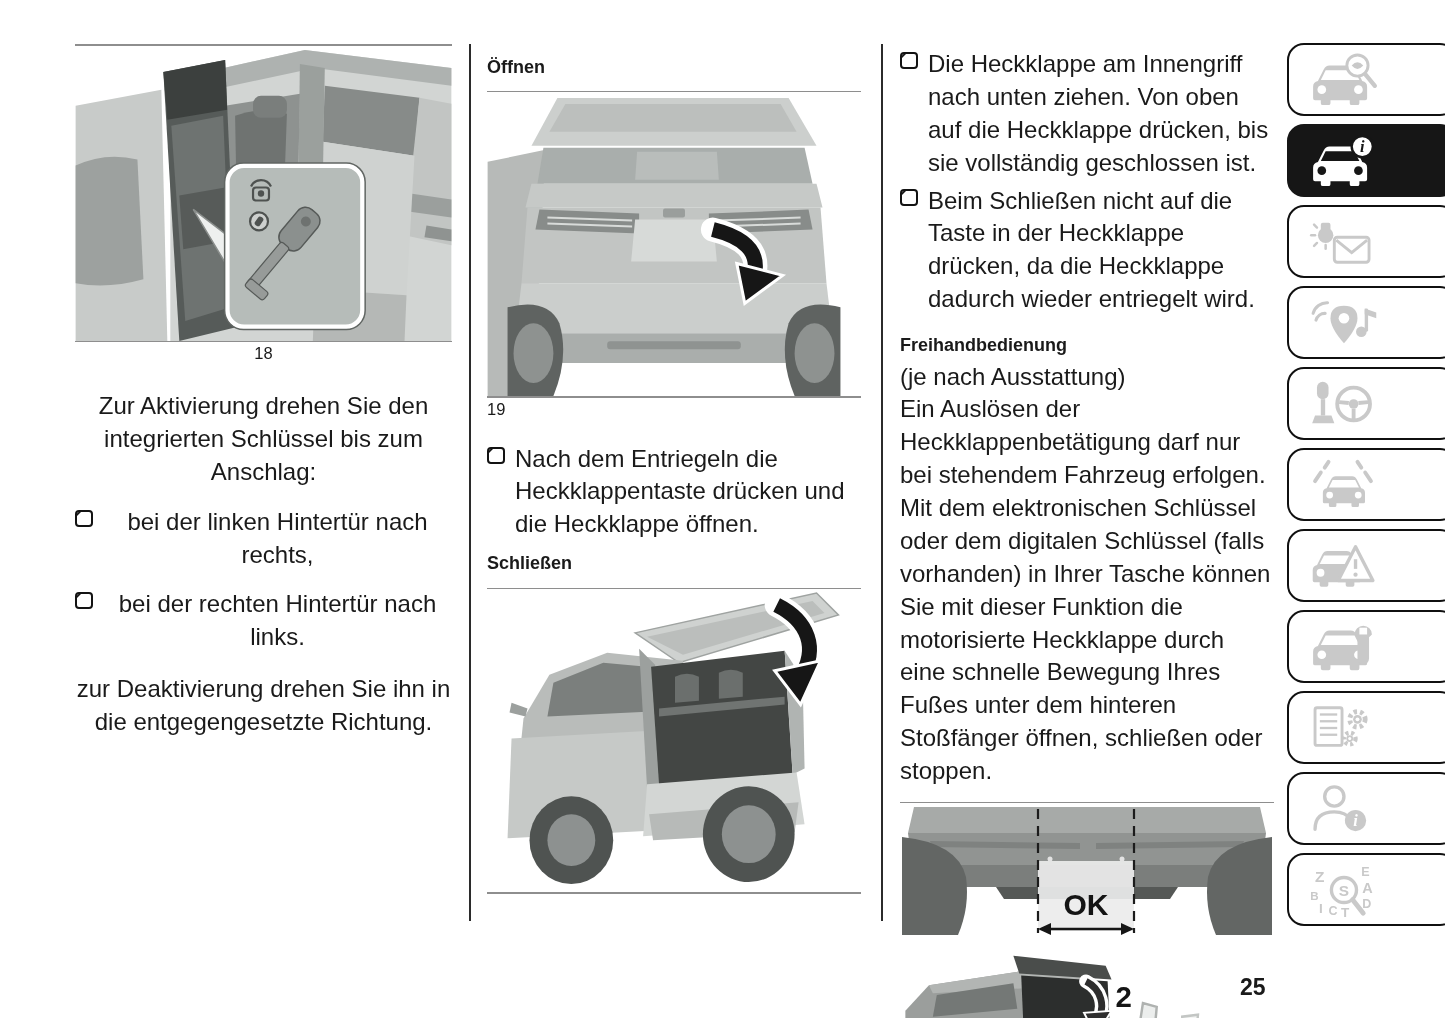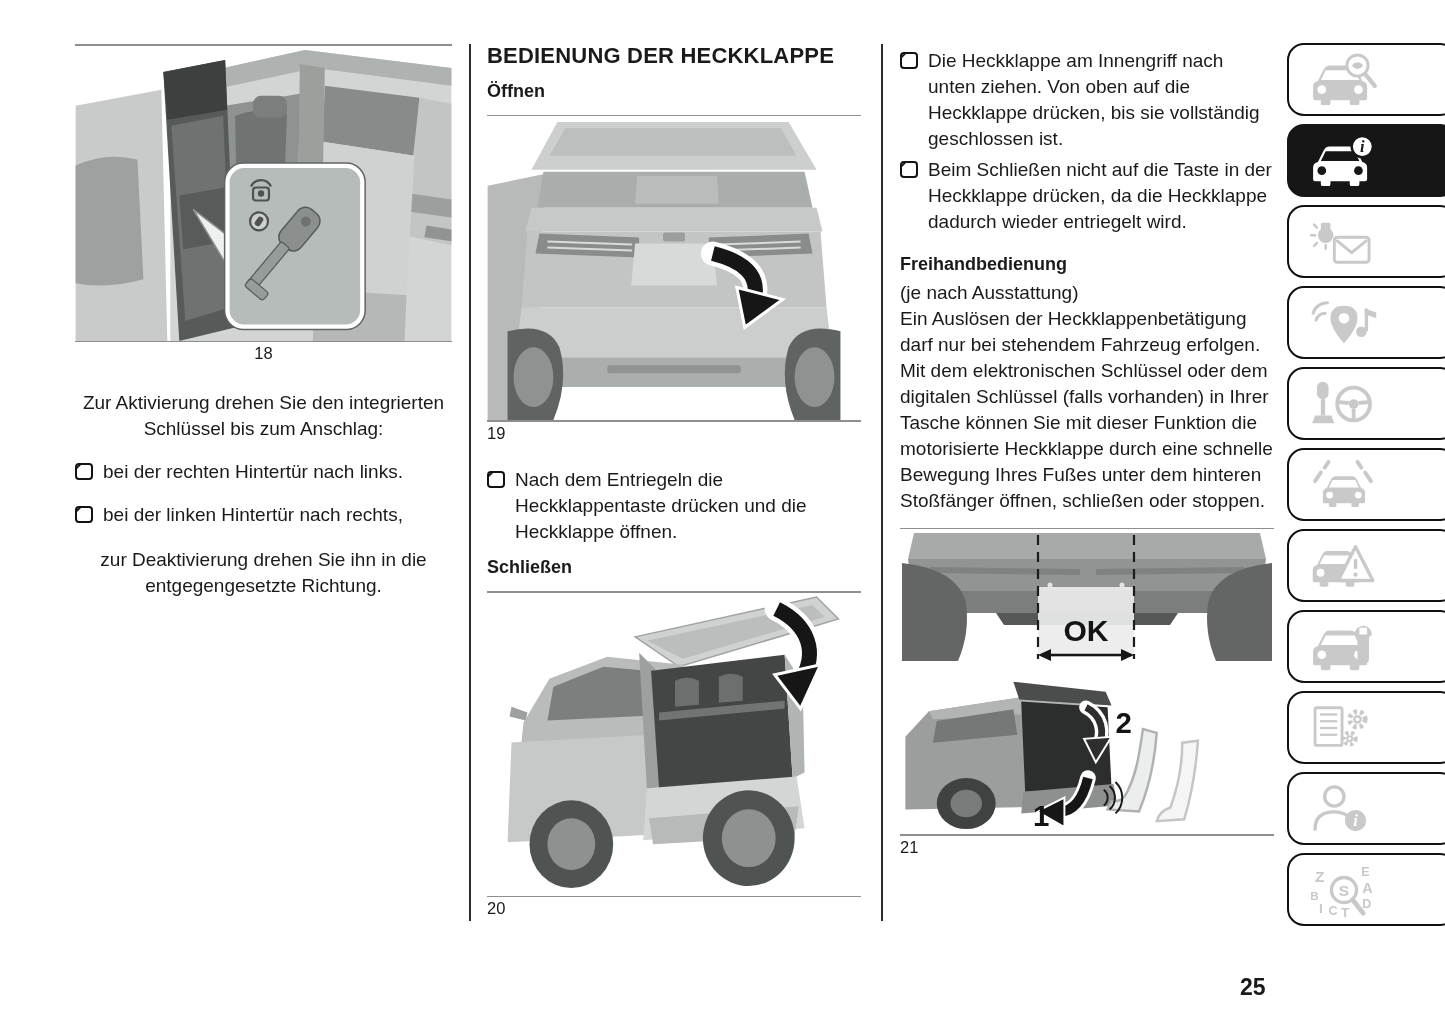--- a/index.html
+++ b/index.html
@@ -15,21 +15,21 @@
   .col{position:absolute;top:44px;}
   .col-left{left:75px;width:377px;text-align:center;}
   .col-mid{left:487px;width:374px;}
   .col-right{left:900px;width:374px;}
   .vdiv{position:absolute;top:44px;width:2px;height:877px;background:#2b2b2b;}
   .vdiv1{left:469px;}
   .vdiv2{left:881px;}
   .rule{height:1.5px;background:#8e8e8e;}
   .fig{display:block;width:100%;}
   .caption{font-size:16.5px;margin-top:2px;}
-  .txt{font-size:19px;line-height:1.37;}
+  .txt{font-size:24px;line-height:1.37;}
   .h1{font-size:22px;font-weight:800;line-height:1.1;letter-spacing:0.2px;}
   .h2{font-size:18px;font-weight:bold;line-height:1.2;}
   .bullet{display:flex;align-items:flex-start;}
   .cb{position:relative;display:inline-block;flex:none;width:14px;height:13px;
       border:2.6px solid #131313;border-radius:4px;margin:4px 10px 0 0;background:#fff;overflow:hidden;}
   .cb::before{content:"";position:absolute;left:-2px;top:-2px;width:0;height:0;
       border-top:8px solid #131313;border-right:8px solid transparent;}
   
   .sidebar{position:absolute;left:1287px;top:43px;width:170px;display:flex;flex-direction:column;gap:8px;}
   .sb-btn{height:73px;box-sizing:border-box;background:#ffffff;--bg:#ffffff;
@@ -94,34 +94,33 @@
     </g>
   </svg>
 
   <div class="rule"></div>
   <div class="caption">18</div>
 
   <div class="txt" style="margin-top:27px">Zur Aktivierung drehen Sie den integrierten Schlüssel bis zum Anschlag:</div>
 
   <div class="bullet" style="margin-top:17px">
     <span class="cb"></span>
-    <span class="txt">bei der rechten Hintertür nach links.</span>
+    <span class="txt">bei der linken Hintertür nach rechts,</span>
   </div>
   <div class="bullet" style="margin-top:17px">
     <span class="cb"></span>
-    <span class="txt">bei der linken Hintertür nach rechts,</span>
+    <span class="txt">bei der rechten Hintertür nach links.</span>
   </div>
 
   <div class="txt" style="margin-top:19px">zur Deaktivierung drehen Sie ihn in die entgegengesetzte Richtung.</div>
 </div>
 
 <div class="vdiv vdiv1"></div>
 
 <div class="col col-mid">
-  <div class="h1">BEDIENUNG DER HECKKLAPPE</div>
   <div class="h2" style="margin-top:13px">Öffnen</div>
 
   <div class="rule" style="margin-top:12px"></div>
 
   <svg class="fig" viewBox="0 0 374 305" width="374" height="304">
     <rect width="374" height="305" fill="#ffffff"></rect>
     <path d="M0 70 L58 58 L46 305 L0 305 Z" fill="#b7bab8"></path>
     <path d="M70 6 L302 6 L330 54 L44 54 Z" fill="#cccfcd"></path>
     <path d="M78 12 L294 12 L310 40 L62 40 Z" fill="#bcbfbd"></path>
     <path d="M56 56 L318 56 L326 92 L50 92 Z" fill="#a9aeac"></path>
@@ -184,21 +183,20 @@
     <ellipse cx="262" cy="246" rx="27" ry="29" fill="#8d9190"></ellipse>
     <path d="M40 120 l-16 -6 l-2 10 l16 4 Z" fill="#9ca09e"></path>
     <g>
       <path d="M290 16 C322 32 332 60 314 88" fill="none" stroke="#ffffff" stroke-width="24" stroke-linecap="round"></path>
       <path d="M290 16 C322 32 332 60 314 88" fill="none" stroke="#161616" stroke-width="15"></path>
       <polygon points="334,72 314,116 288,82" fill="#161616" stroke="#ffffff" stroke-width="3"></polygon>
     </g>
   </svg>
 
   <div class="rule"></div>
-  <div class="caption">20</div>
 </div>
 
 <div class="vdiv vdiv2"></div>
 
 <div class="col col-right">
   <div class="bullet" style="margin-top:4px">
     <span class="cb"></span>
     <span class="txt">Die Heckklappe am Innengriff nach unten ziehen. Von oben auf die Heckklappe drücken, bis sie vollständig geschlossen ist.</span>
   </div>
   <div class="bullet" style="margin-top:5px">

